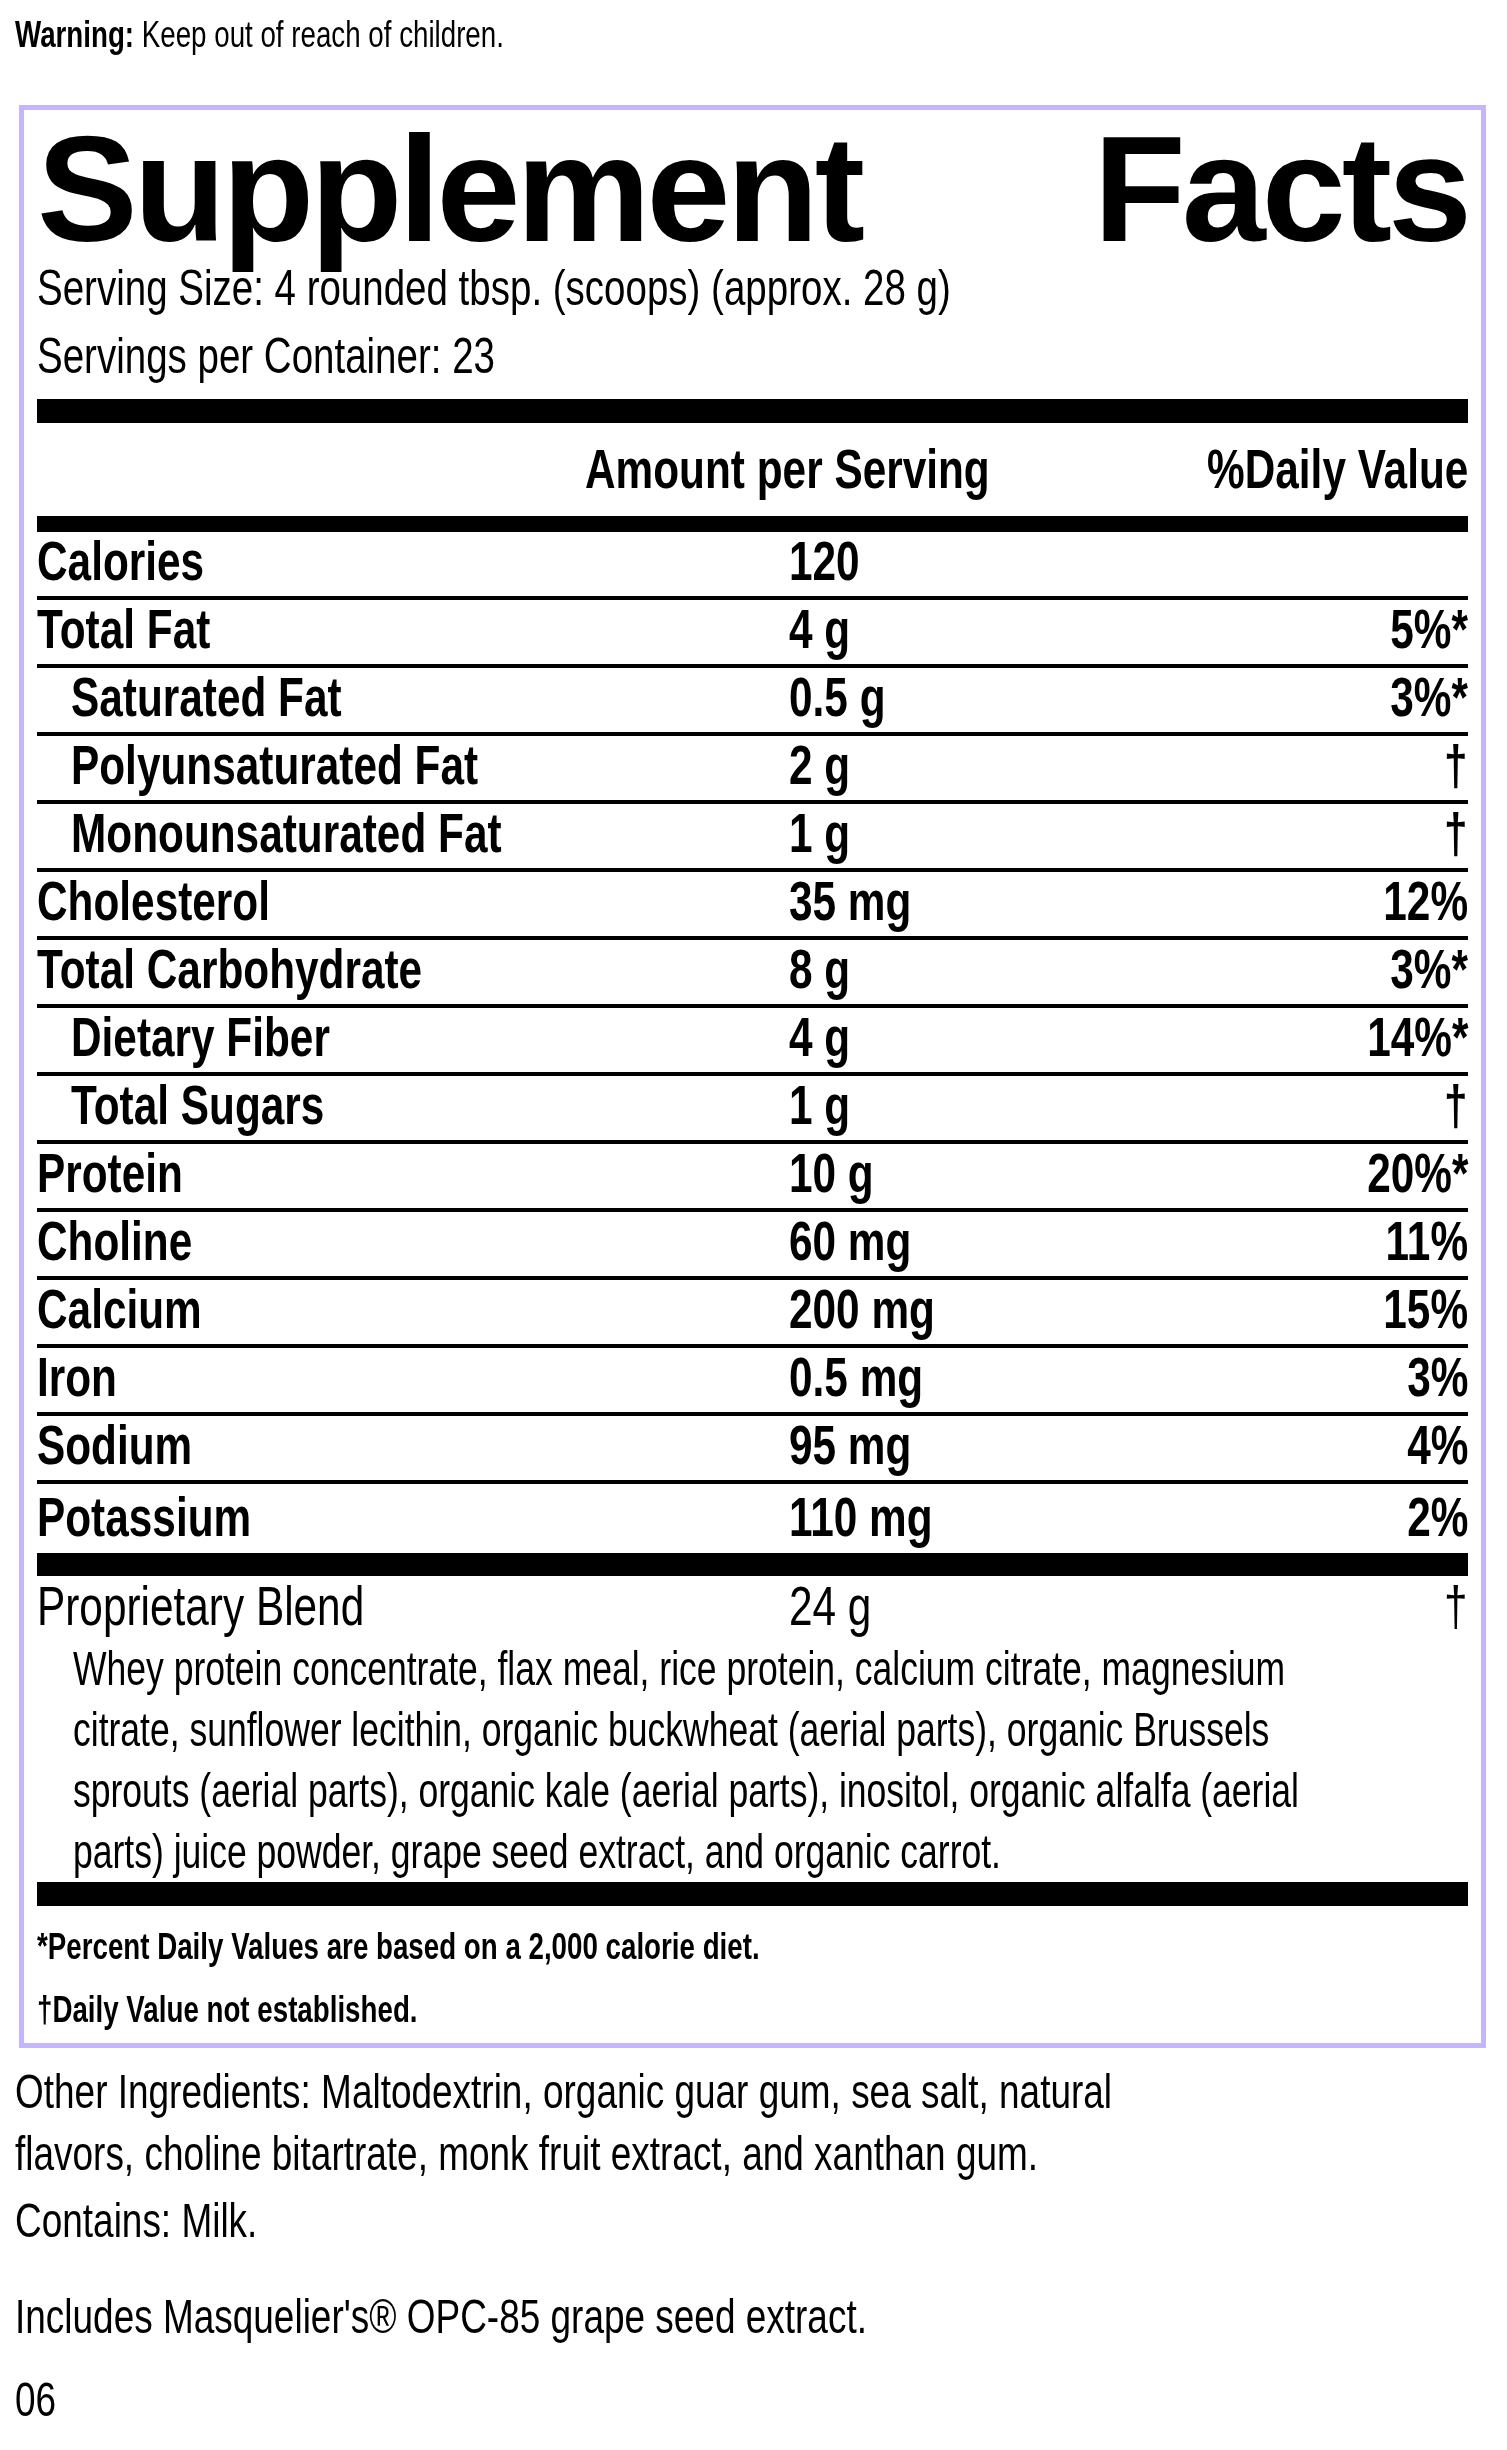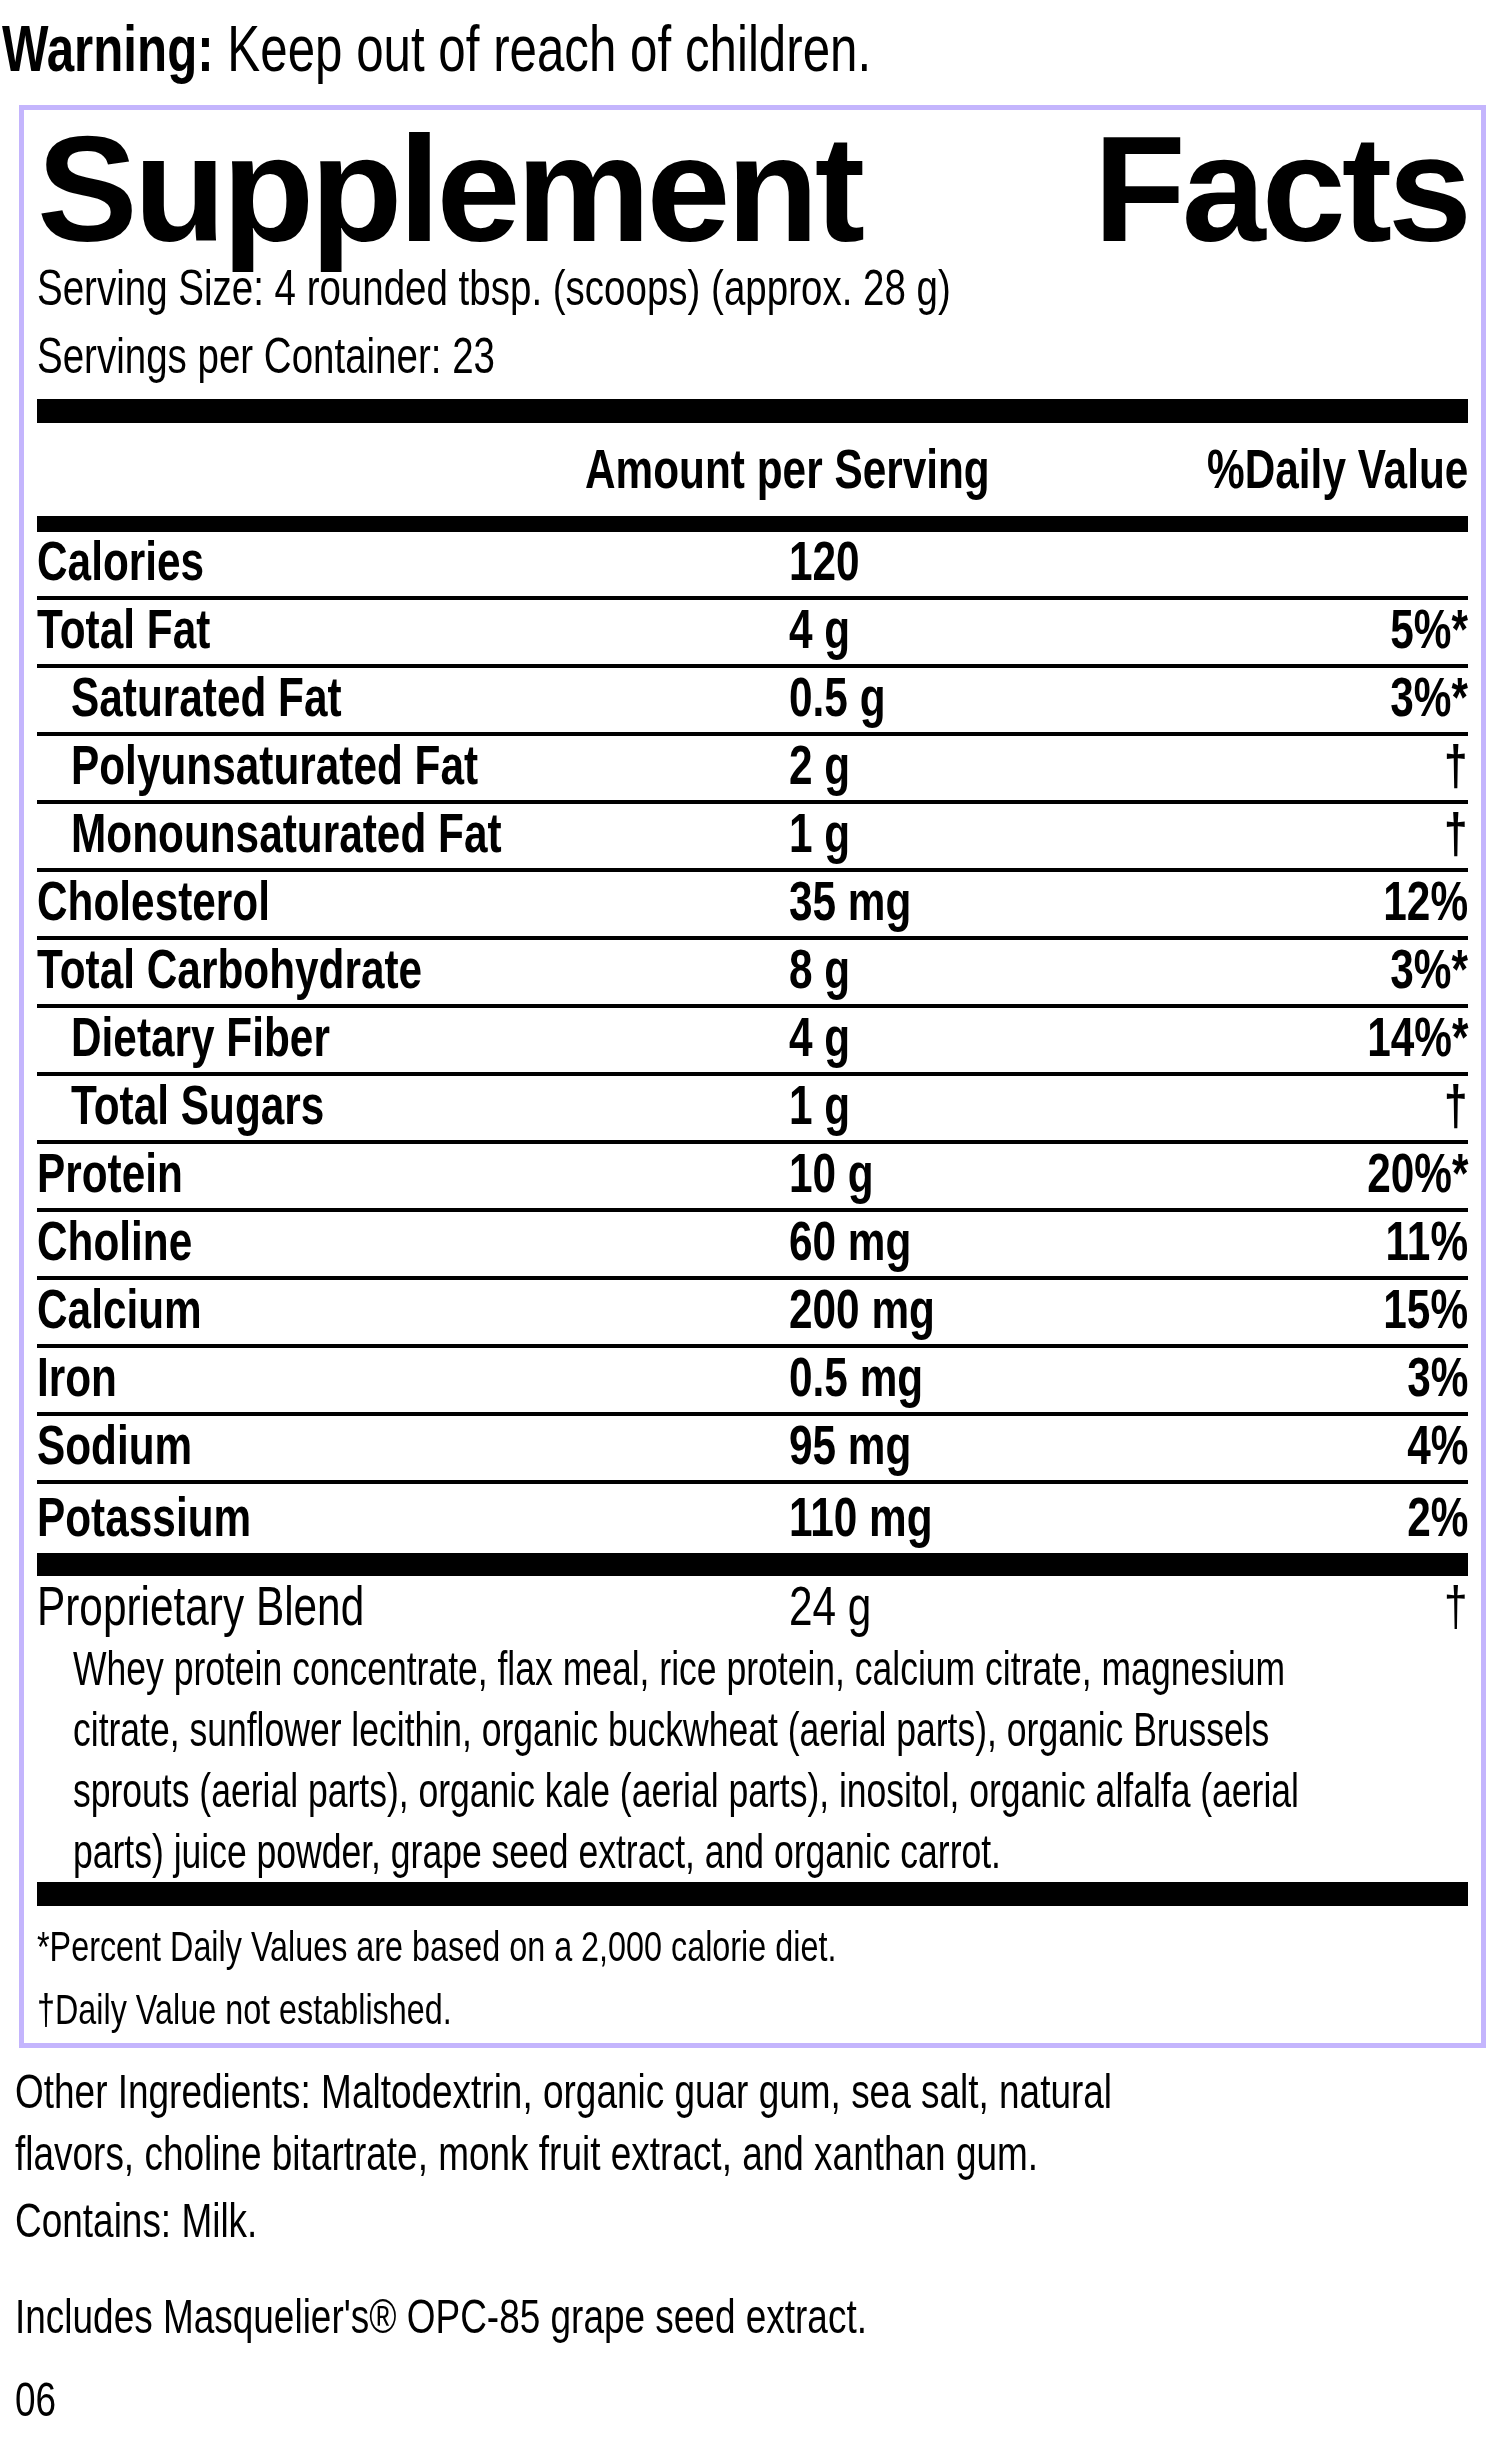--- a/index.html
+++ b/index.html
@@ -8,21 +8,21 @@
     position:relative;
     width:1507px; height:2450px;
     font-family:"Liberation Sans", sans-serif;
     color:#000;
     overflow:hidden;
   }
   .cx   { display:inline-block; transform:scaleX(.77); transform-origin:0 50%; white-space:nowrap; }
   .cx-r { display:inline-block; transform:scaleX(.77); transform-origin:100% 50%; white-space:nowrap; }
 
   
-  .warning { position:absolute; left:2px; top:17px; font-size:64px; line-height:1; white-space:nowrap;text-align:right; }
+  .warning { position:absolute; left:15px; top:17px; font-size:36px; line-height:1; white-space:nowrap;text-align:right; }
   .warning .w-label { font-weight:bold; }
 
   
   .panel {
     position:absolute; left:19px; top:105px;
     width:1467px; height:1943px;
     border:5px solid #c4b5fd;
   }
   .panel-inner { position:absolute; left:13px; right:13px; top:0; bottom:0; }
 
@@ -53,21 +53,21 @@
 
   .prop-row { position:absolute; left:0; right:0; top:1466px; height:60px; font-size:55px; }
   .prop-row .cell { position:absolute; bottom:2px; line-height:1; }
   .prop-row .p-name   { left:0; }
   .prop-row .p-amount { left:752px; }
   .prop-row .p-dv     { right:0; }
 
   .blend { position:absolute; left:36px; right:0; top:1528px; font-size:48px; line-height:61px; }
   .blend .blend-line span { transform:scaleX(.74); }
 
-  .footnotes { position:absolute; left:0; right:0; top:1805px; font-size:42px; line-height:63px; }
+  .footnotes { position:absolute; left:0; right:0; top:1805px; font-size:36px; line-height:63px;font-weight:bold; }
 
   
   .other    { position:absolute; left:15px; top:2061px; font-size:48px; line-height:62px; }
   .contains { position:absolute; left:15px; top:2197px; font-size:48px; line-height:1; }
   .includes { position:absolute; left:15px; top:2293px; font-size:48px; line-height:1; }
   .code     { position:absolute; left:15px; top:2376px; font-size:48px; line-height:1; }
 </style>
 </head>
 <body>
 

